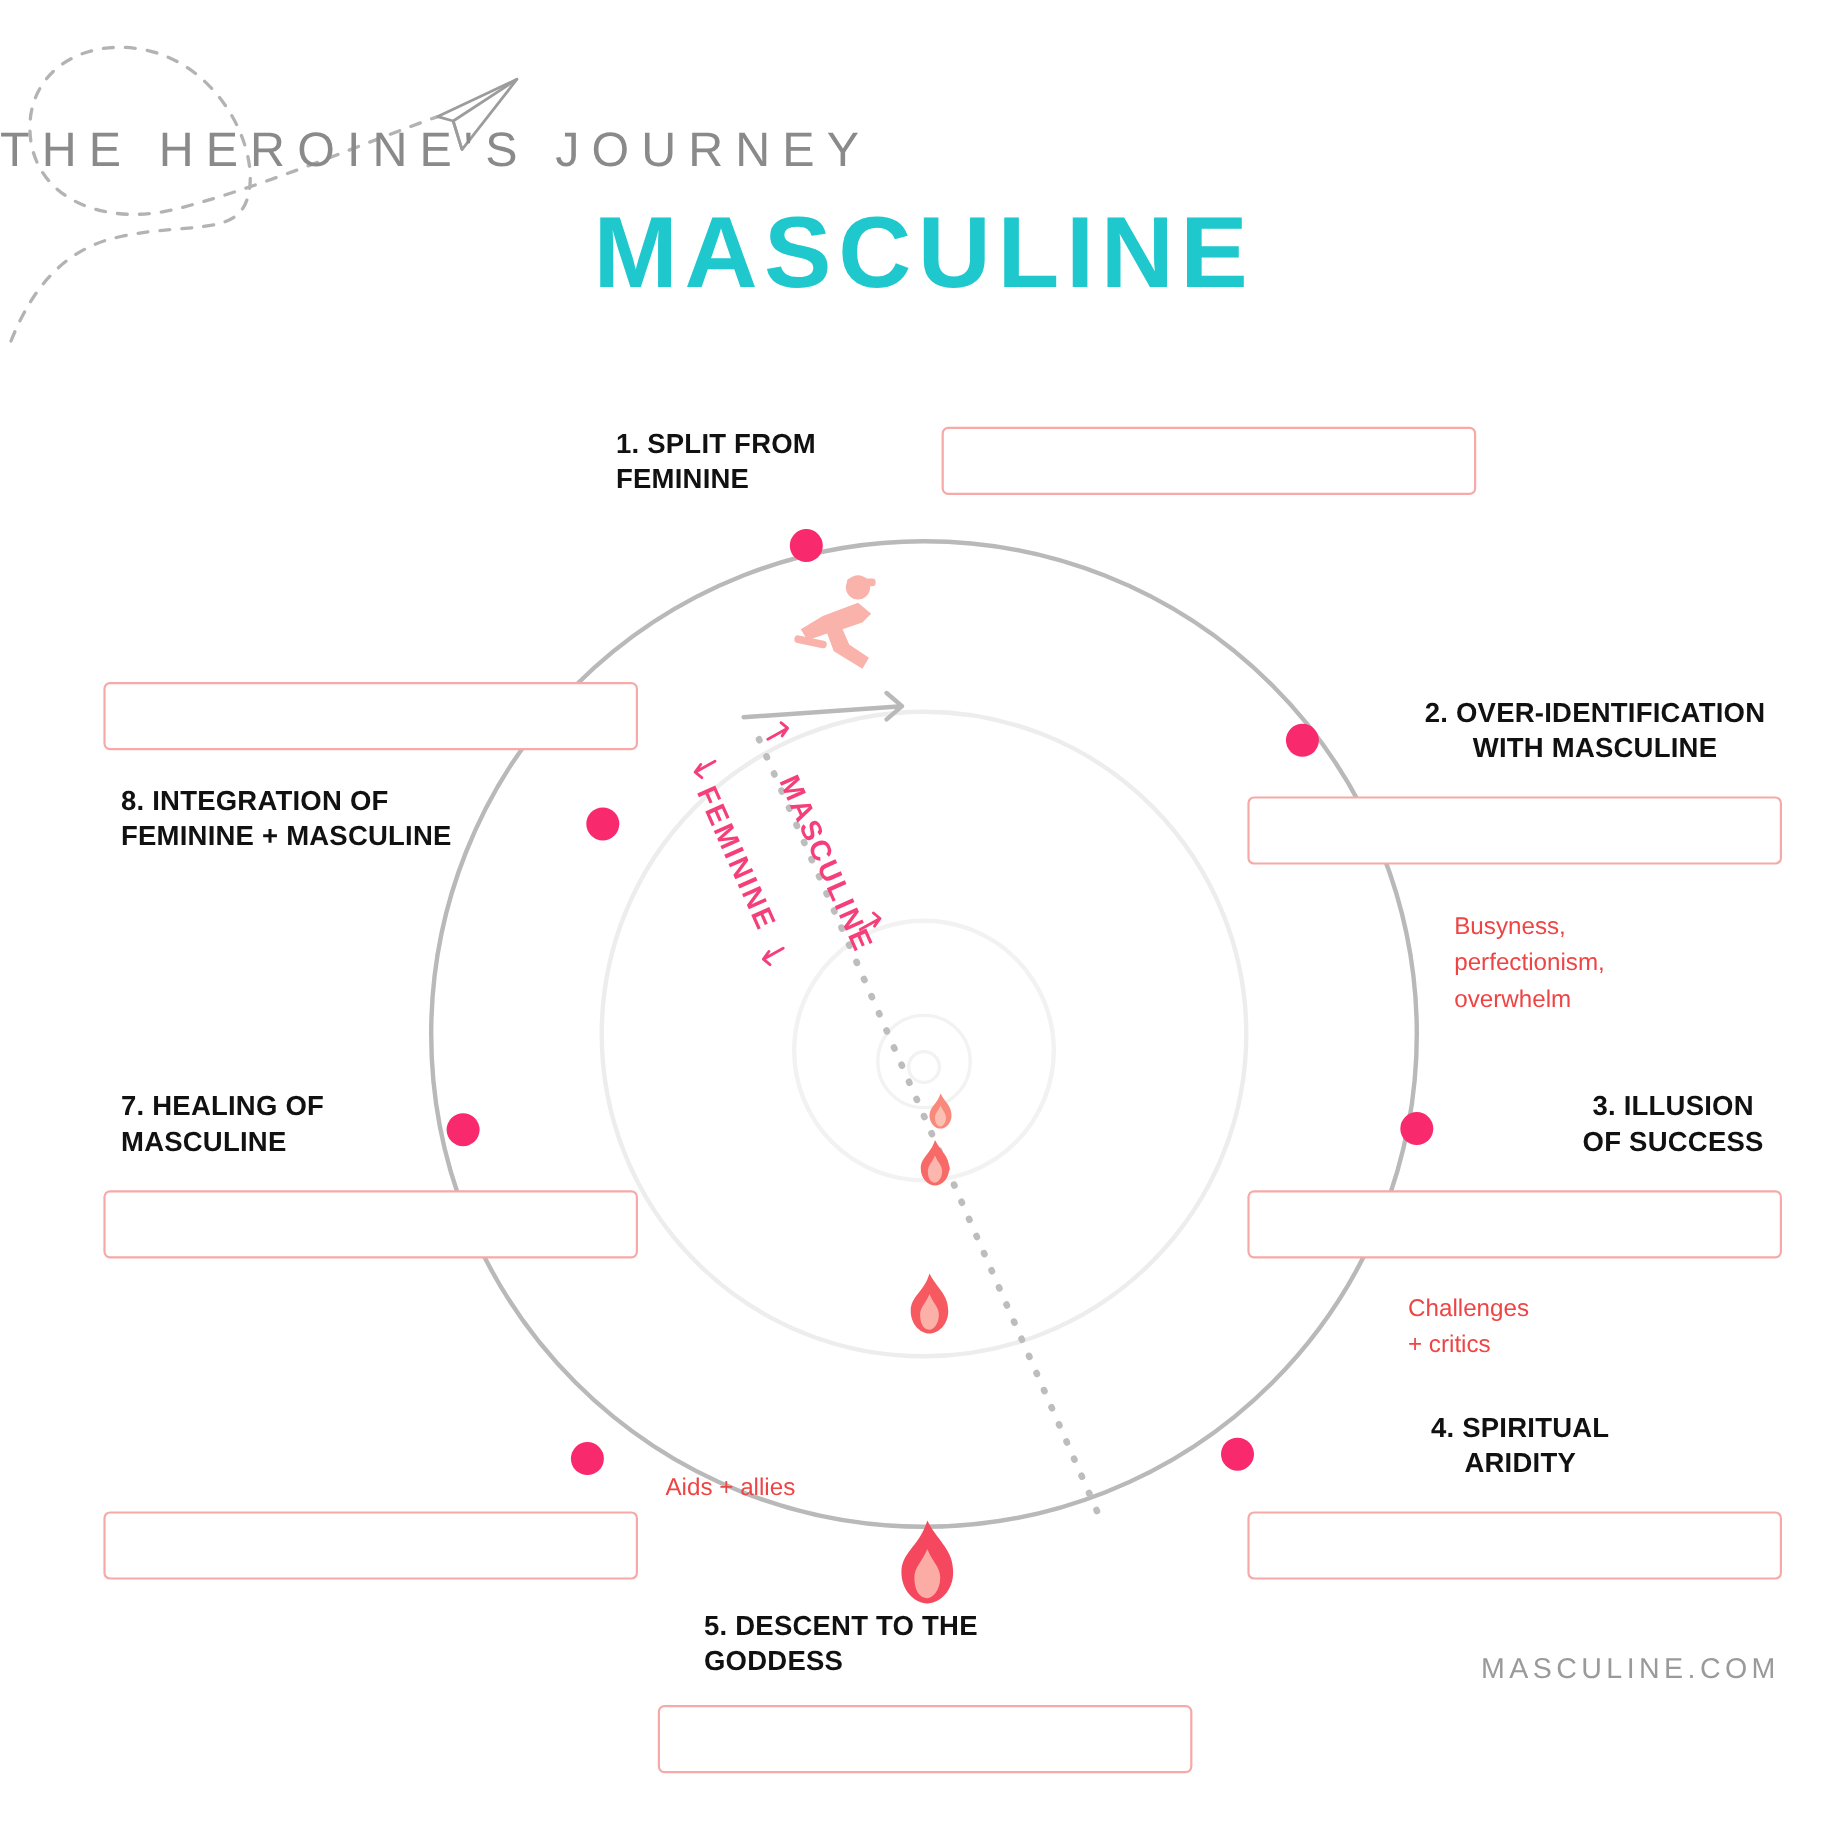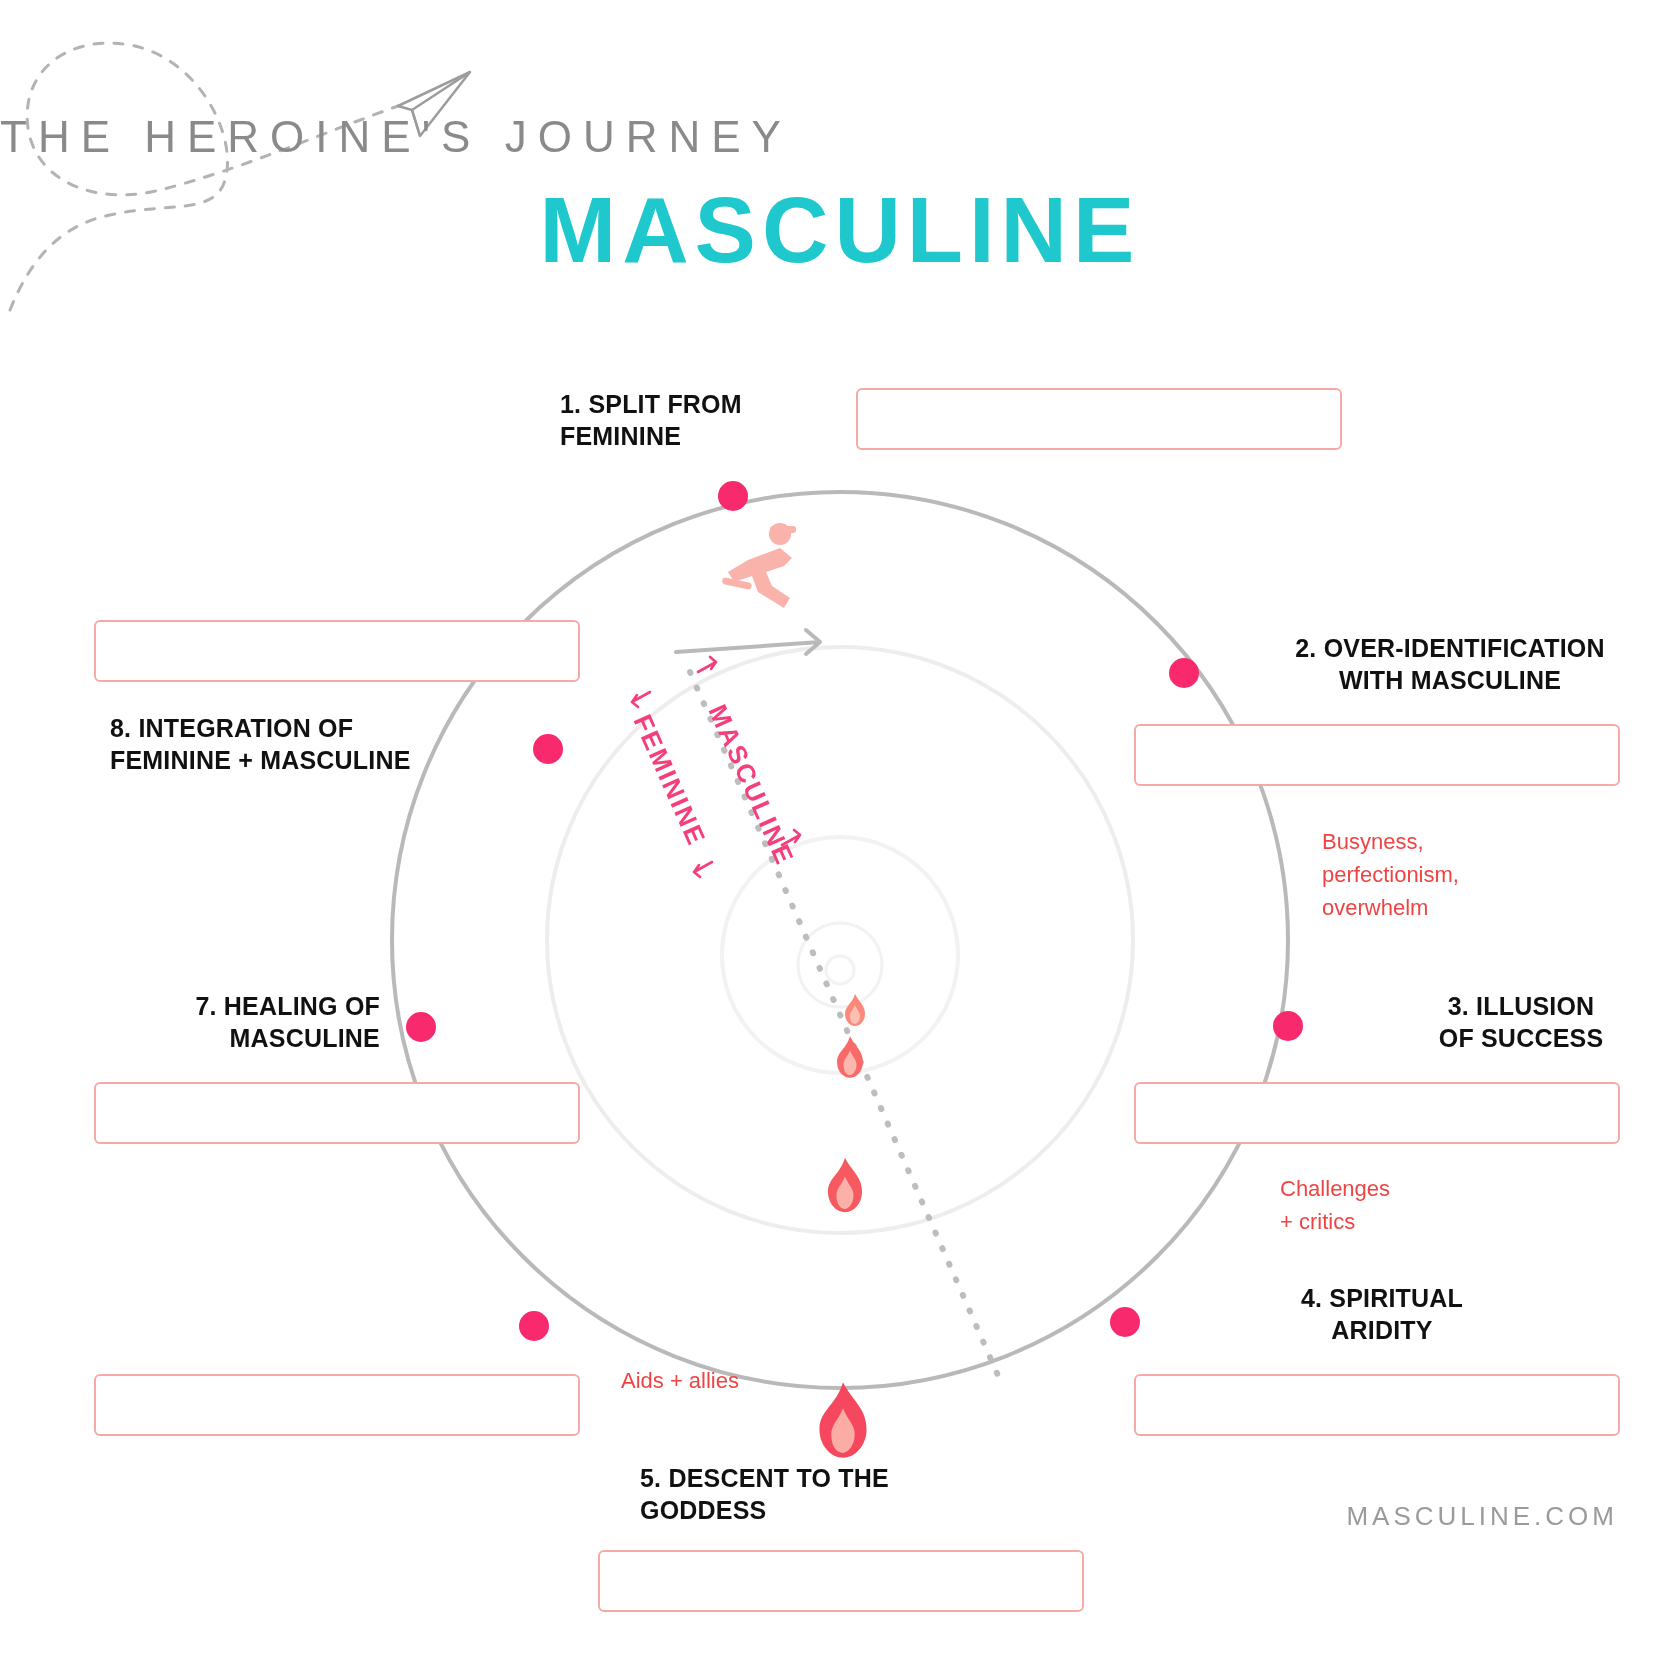--- a/index.html
+++ b/index.html
@@ -64,21 +64,21 @@
   
   .step-label {
     position: absolute;
     font-size: 25px;
     font-weight: 700;
     line-height: 1.28;
     color: #111111;
     letter-spacing: 0.2px;
   }
   .step-label.right { text-align: center; }
-  .step-label.left  { text-align: right; }
+  .step-label.left  { }
   .step-label.center{ text-align: left; }
 
   
   .answer-box {
     position: absolute;
     border: 2px solid #f6a9a6;
     border-radius: 6px;
     background: #ffffff;
     box-sizing: border-box;
   }
@@ -216,21 +216,21 @@
   <input class="answer-box" style="left: 1134px; top: 1082px; width: 486px; height: 62px; padding: 0px 14px; font-size: 22px; outline: none;" value="" placeholder="">
   <div class="note" style="left:1280px; top:1172px; width:250px;">Challenges<br>+ critics</div>
 
   <div class="step-label right" style="left:1182px; top:1282px; width:400px;">4. SPIRITUAL<br>ARIDITY</div>
   <input class="answer-box" style="left: 1134px; top: 1374px; width: 486px; height: 62px; padding: 0px 14px; font-size: 22px; outline: none;" value="" placeholder="">
 
   <div class="step-label center" style="left:640px; top:1462px; width:410px;">5. DESCENT TO THE<br>GODDESS</div>
   <input class="answer-box" style="left: 598px; top: 1550px; width: 486px; height: 62px; padding: 0px 14px; font-size: 22px; outline: none;" value="" placeholder="">
 
   <input class="answer-box" style="left: 94px; top: 1374px; width: 486px; height: 62px; padding: 0px 14px; font-size: 22px; outline: none;" value="" placeholder="">
-  <div class="note center" style="left:560px; top:1335px; width:240px;margin-top:29px;">Aids + allies</div>
+  <div class="note center" style="left:544px; top:1335px; width:240px;">Aids + allies</div>
 
   <div class="step-label left" style="left:110px; top:990px; width:270px;">7. HEALING OF<br>MASCULINE</div>
   <input class="answer-box" style="left: 94px; top: 1082px; width: 486px; height: 62px; padding: 0px 14px; font-size: 22px; outline: none;" value="" placeholder="">
 
   <div class="step-label center" style="left:110px; top:712px; width:470px;">8. INTEGRATION OF<br>FEMININE + MASCULINE</div>
   <input class="answer-box" style="left: 94px; top: 620px; width: 486px; height: 62px; padding: 0px 14px; font-size: 22px; outline: none;" value="" placeholder="">
 
   <div class="footer">MASCULINE.COM</div>
 
 </div>

